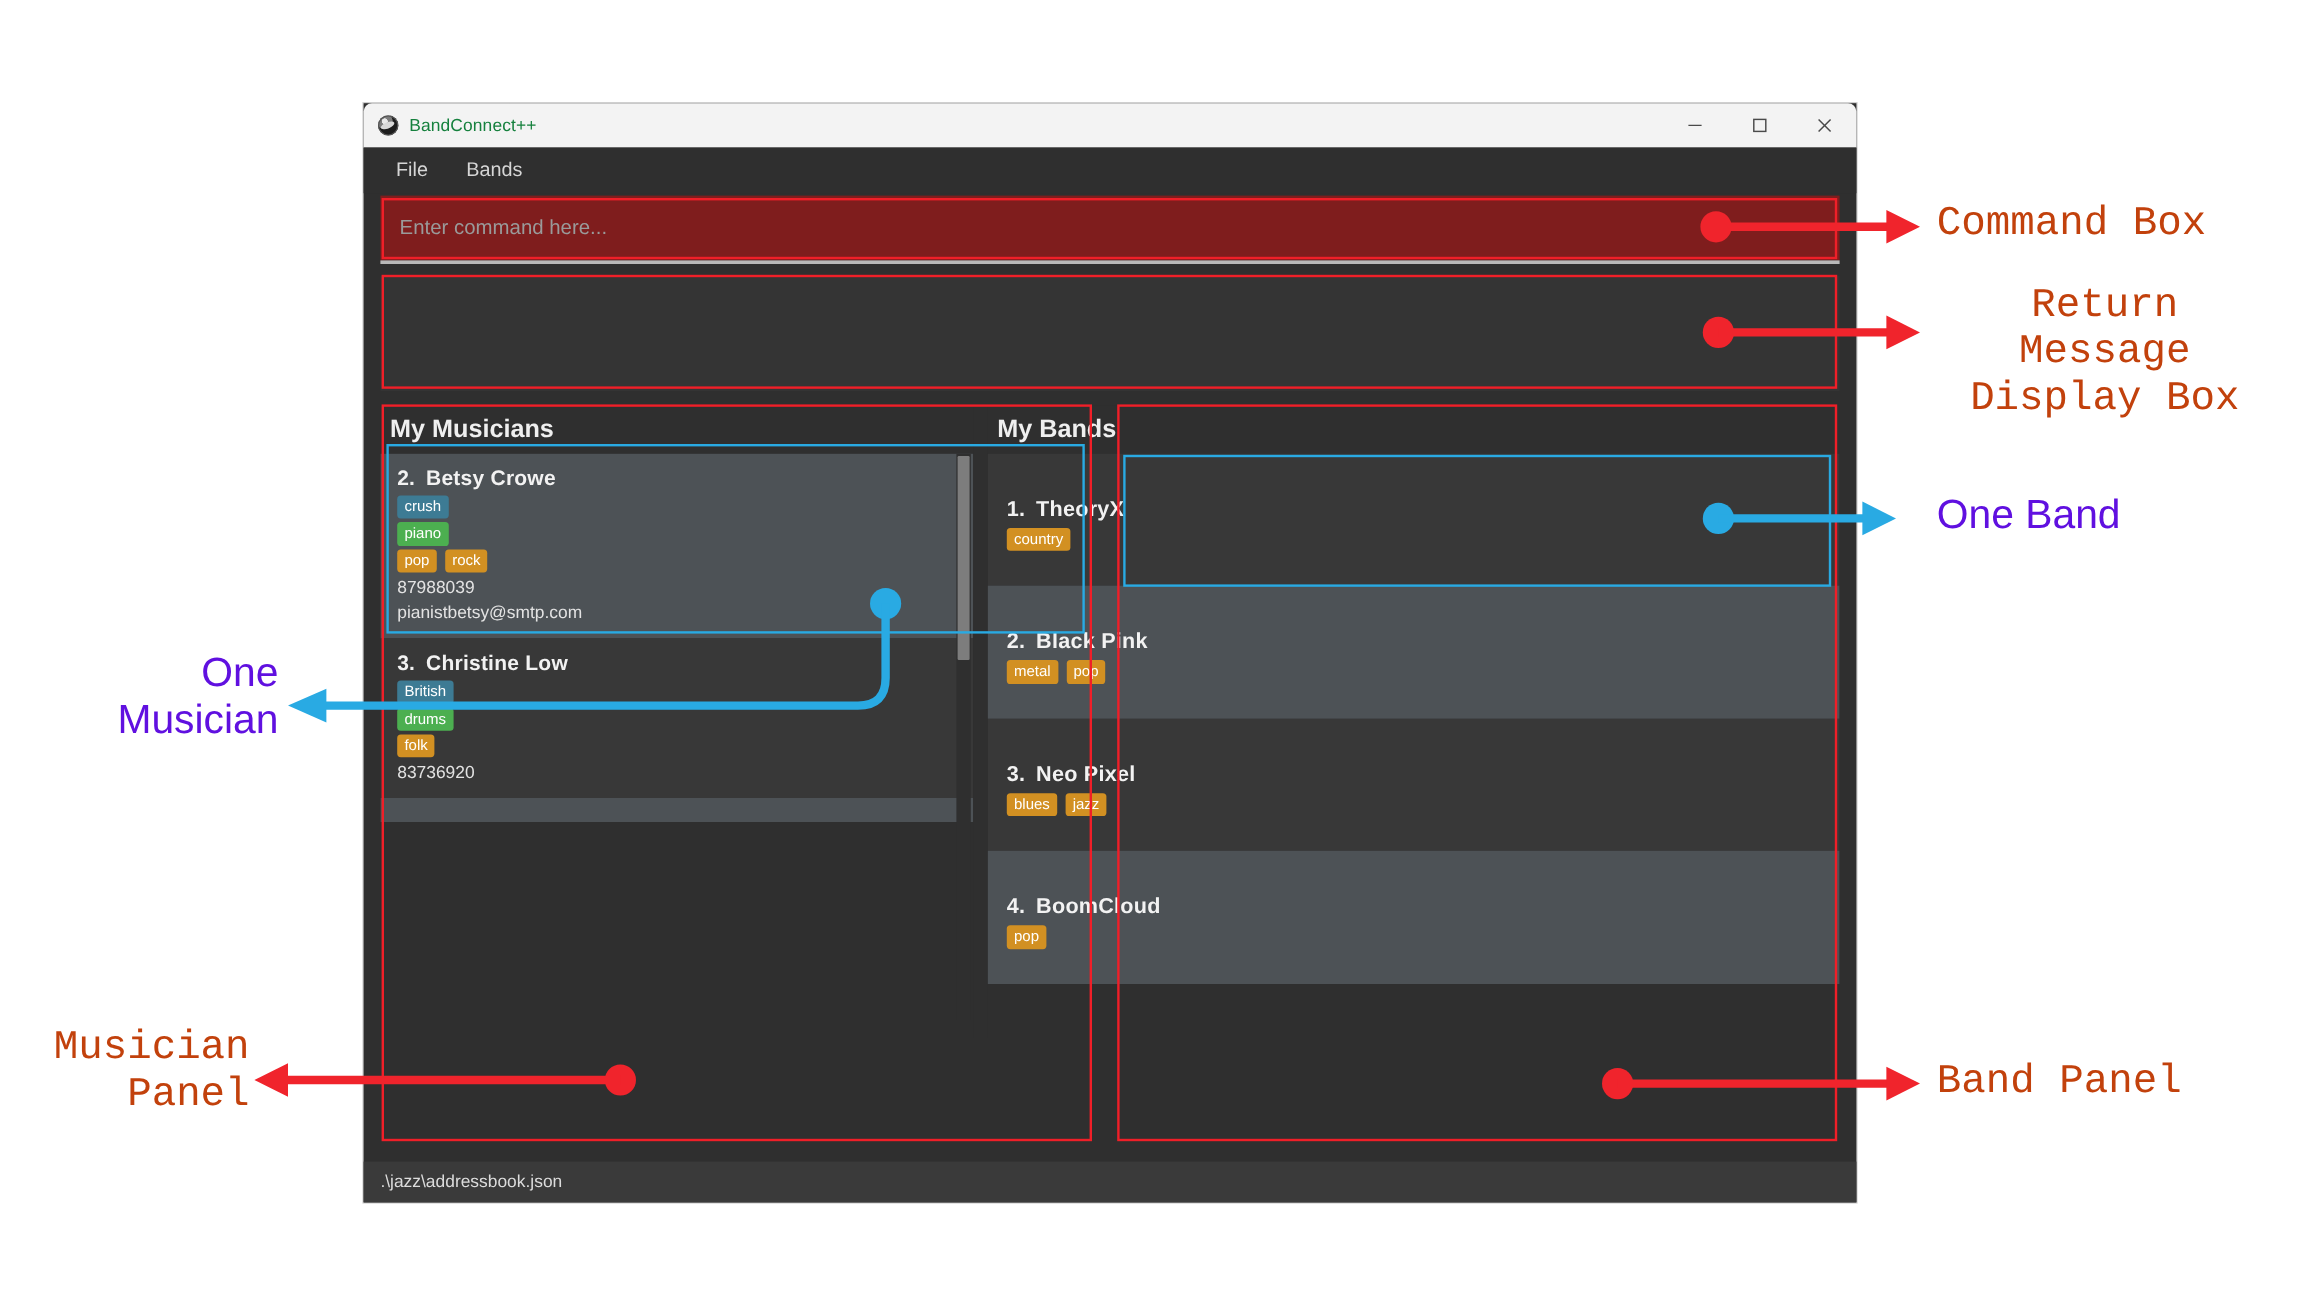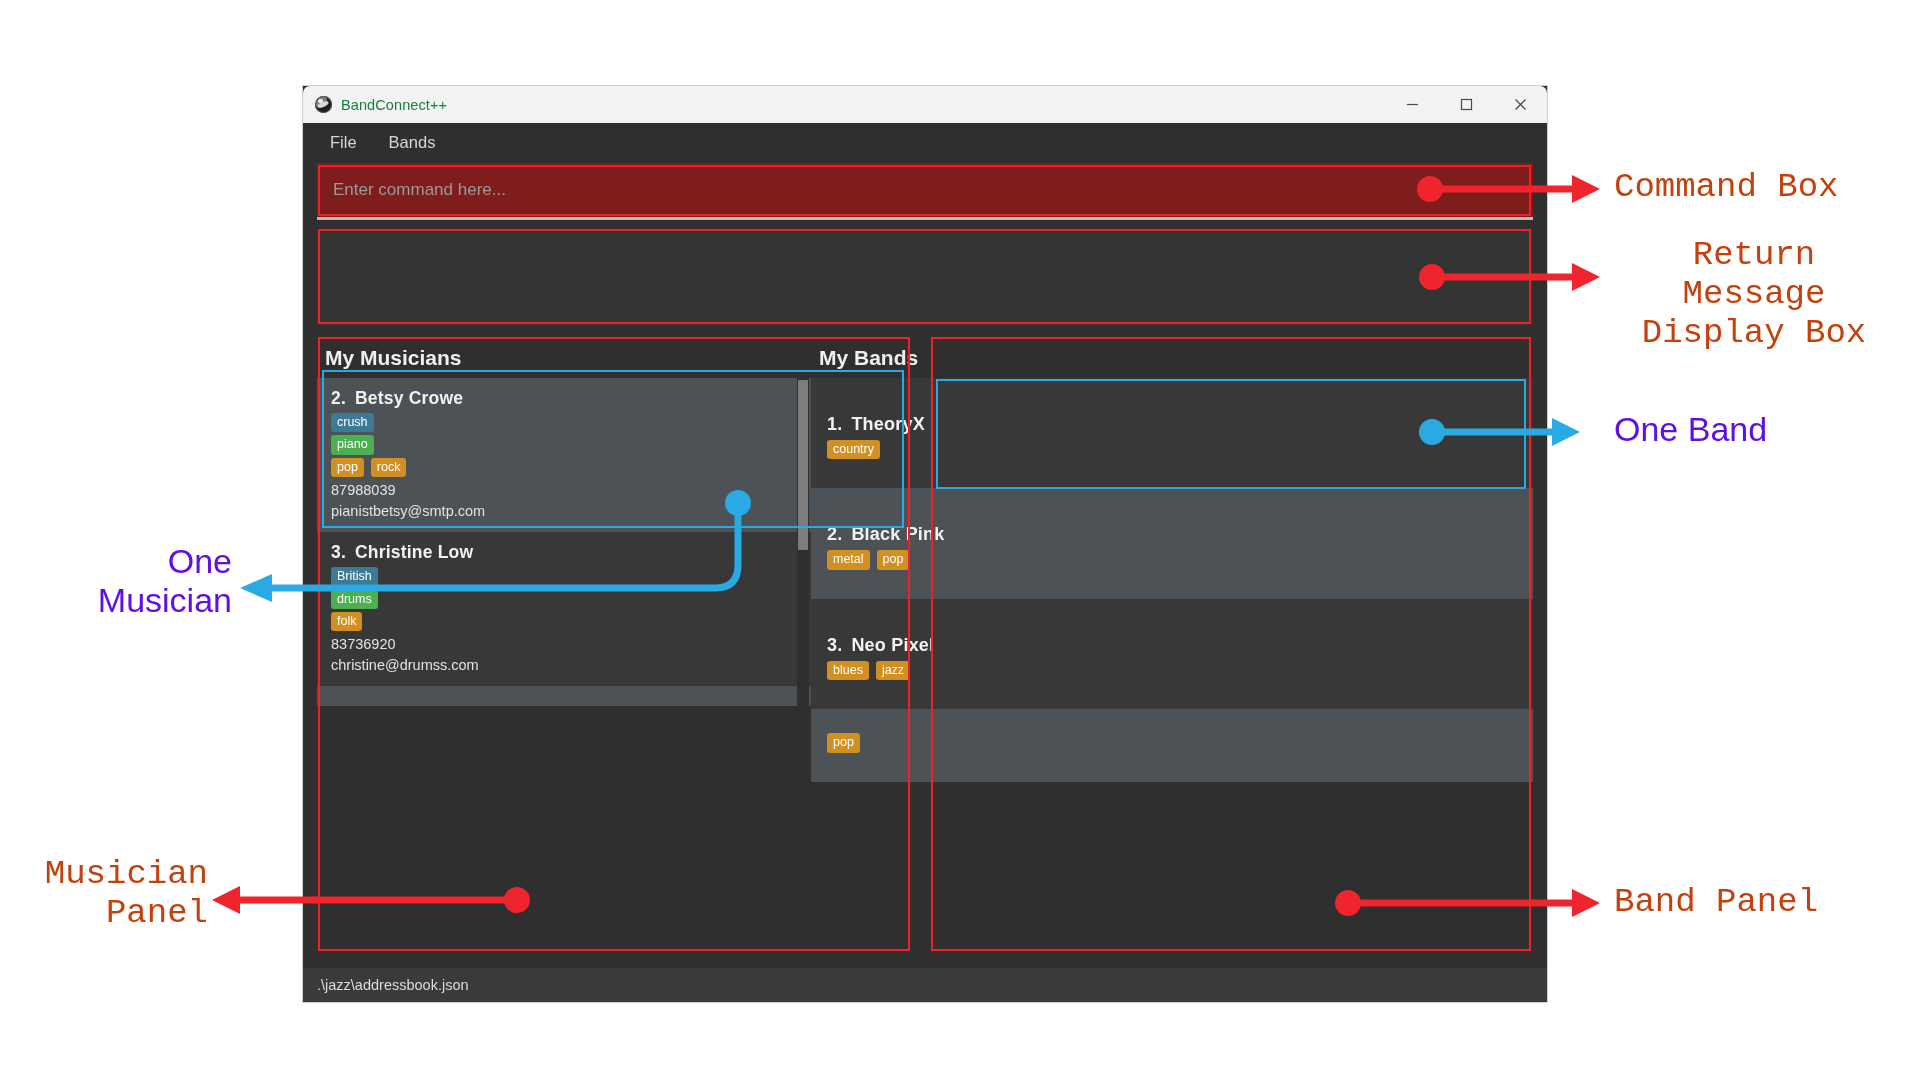--- a/index.html
+++ b/index.html
@@ -53,21 +53,21 @@
     height: 54px; background: #7f1d1d;
     display: flex; align-items: center; padding-left: 16px;
   }
   #command-placeholder { color: #9a9a9a; font-size: 17px; }
   #command-underline { height: 3px; background: #b9b9b9; }
 
   
   #result-box { margin-top: 10px; height: 96px; background: #343434; }
 
   
-  #panels { display: flex; margin-top: 12px; height: 527px; }
+  #panels { display: flex; gap: 12px; margin-top: 12px; height: 527px; }
   .panel { background: #2f2f2f; position: relative; }
   #musician-panel { width: 494px; }
   #band-panel { flex: 1; }
   .panel-title {
     color: #efefef; font-size: 21px; font-weight: bold;
     padding: 8px 0 8px 8px;
   }
   .list-region { position: relative; }
   #musician-list-region { height: 472px; overflow: hidden; }
   #band-list-region { height: 468px; overflow: hidden; }
@@ -200,21 +200,20 @@
               <div class="tag-row">
                 <span class="tag nick">British</span>
               </div>
               <div class="tag-row">
                 <span class="tag instr">drums</span>
               </div>
               <div class="tag-row">
                 <span class="tag genre">folk</span>
               </div>
               <div class="card-line">83736920</div>
-              <div class="card-line">christine@drumss.com</div>
             </div>
 
             <div class="card even">
               
               
               
               
               
             </div>
 
@@ -251,20 +250,23 @@
               <div class="card-title">
                 <span class="idx">3.</span><span>Neo Pixel</span>
               </div>
               <div class="tag-row">
                 <span class="tag genre">blues</span>
                 <span class="tag genre">jazz</span>
               </div>
             </div>
 
             <div class="card band-card even">
+              <div class="card-title">
+                <span class="idx">4.</span><span>BoomCloud</span>
+              </div>
               <div class="tag-row">
                 <span class="tag genre">pop</span>
               </div>
             </div>
 
           </div>
         </div>
 
       </div>
     </div>

